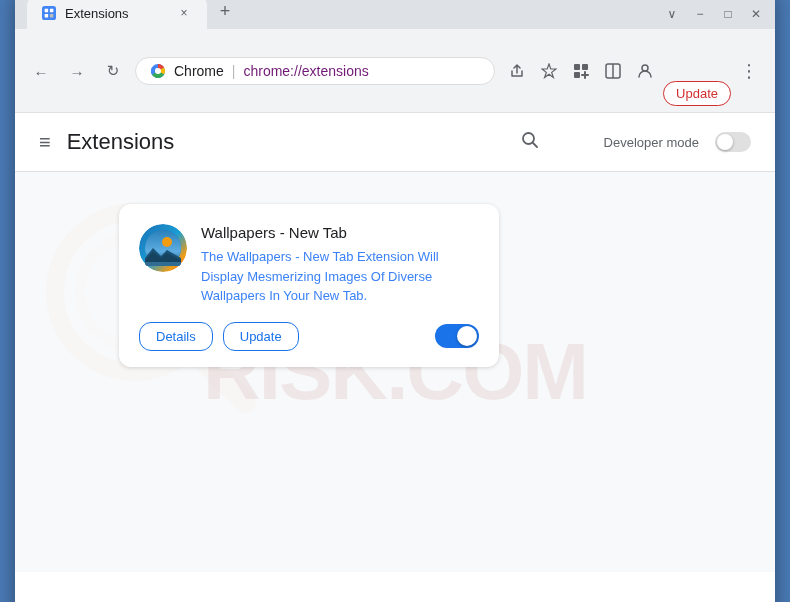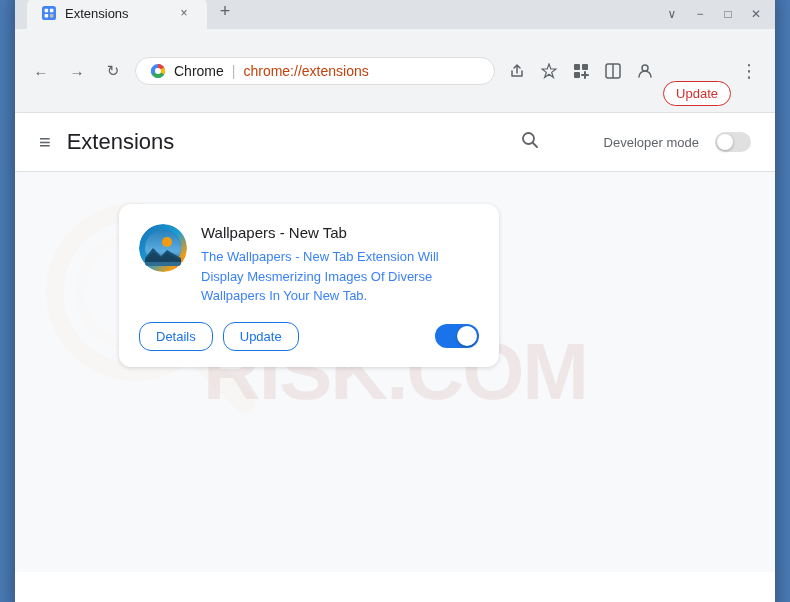--- a/index.html
+++ b/index.html
@@ -123,21 +123,21 @@
       color: #202124;
     }
     .address-bar .site-icon {
       width: 16px; height: 16px;
     }
     .address-chrome {
       color: #202124;
       font-weight: 500;
     }
     .address-url {
-      color: #c2410c;
+      color: #701a75;
     }
     .toolbar-actions {
       display: flex;
       align-items: center;
       gap: 4px;
     }
     .toolbar-icon-btn {
       width: 28px; height: 28px;
       border-radius: 50%;
       display: flex;

